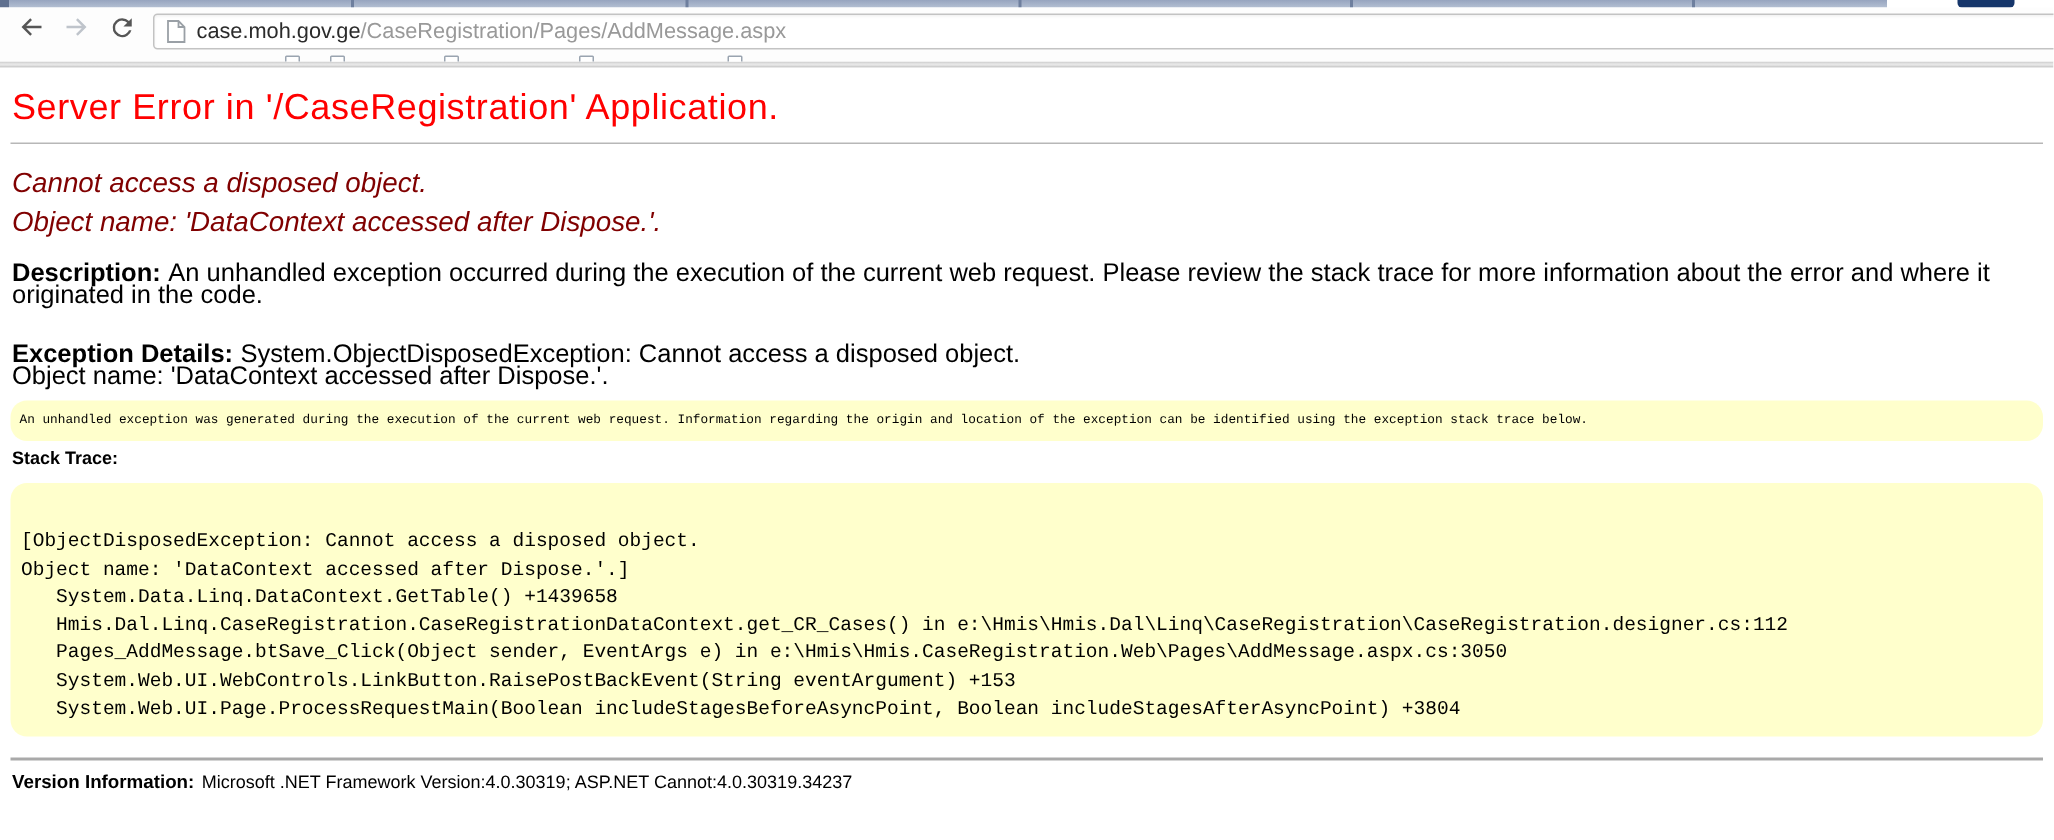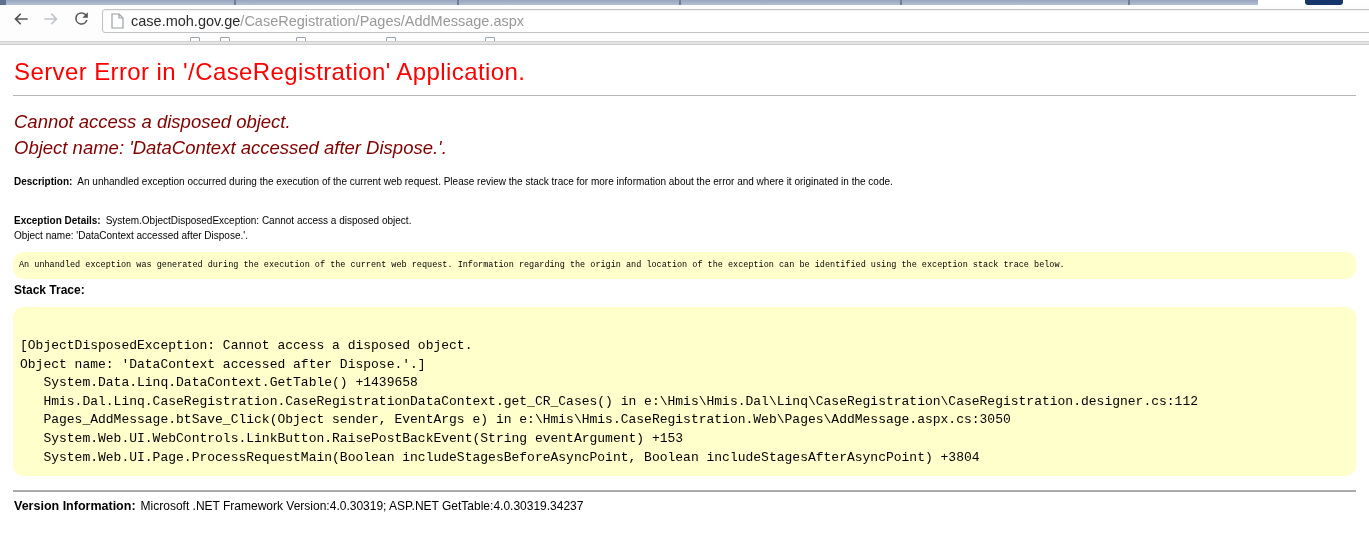--- a/index.html
+++ b/index.html
@@ -70,42 +70,42 @@
     position: absolute; top: 1px; width: 10px; height: 12px;
     border: 1px solid #9aa4b0; border-radius: 1px; background: #fff;
   }
   .chrome-divider {
     height: 4px; width: 100%;
     background: linear-gradient(to bottom, #c9c9c9, #e9e9e9 60%, #dcdcdc);
     border-bottom: 1px solid #cfcfcf;
   }
 
   
-  .content { padding: 0 13px; background: #ffffff; }
+  .content { padding: 0 7px; background: #ffffff; }
   .page-title {
     margin: 13px 0 0 1px;
     font-size: 24px; line-height: 28px; font-weight: normal;
     letter-spacing: 0.4px;
     color: var(--title-red);
   }
   .rule {
     border: none; border-top: 1px solid #b7b7b7;
     margin: 9px 0 0 0;
   }
   .rule-bottom {
     border: none; border-top: 2px solid #a9a9a9;
     margin: 14px 0 0 0;
   }
   .err-message {
     margin: 13px 0 0 1px;
     font-style: italic; font-weight: normal;
     font-size: 18.5px; line-height: 26px;
     color: var(--msg-maroon);
   }
-  .para { margin: 0 0 0 1px; font-size: 10px; line-height: 15px; color: #000; }
+  .para { margin: 0 0 0 1px; font-size: 17px; line-height: 15px; color: #000; }
   .para b { margin-right: 5px; }
   .desc-para { margin-top: 13px; }
   .exc-para  { margin-top: 24px; }
   .src-label { margin-top: 13px; font-size: 12.5px; }
   .stk-label { margin-top: 4px; font-size: 12px; }
   .block-line { display: block; }
 
   .yellow-box {
     background: var(--box-yellow);
     margin-top: 9px;
@@ -218,15 +218,15 @@
    System.Data.Linq.DataContext.GetTable() +1439658
    Hmis.Dal.Linq.CaseRegistration.CaseRegistrationDataContext.get_CR_Cases() in e:\Hmis\Hmis.Dal\Linq\CaseRegistration\CaseRegistration.designer.cs:112
    Pages_AddMessage.btSave_Click(Object sender, EventArgs e) in e:\Hmis\Hmis.CaseRegistration.Web\Pages\AddMessage.aspx.cs:3050
    System.Web.UI.WebControls.LinkButton.RaisePostBackEvent(String eventArgument) +153
    System.Web.UI.Page.ProcessRequestMain(Boolean includeStagesBeforeAsyncPoint, Boolean includeStagesAfterAsyncPoint) +3804</pre>
   </div>
 
   <hr class="rule-bottom">
 
   <div class="para version-para">
-    <b>Version Information:</b><span>Microsoft .NET Framework Version:4.0.30319; ASP.NET GetTable:4.0.30319.34237</span>
+    <b>Version Information:</b><span>Microsoft .NET Framework Version:4.0.30319; ASP.NET Cannot:4.0.30319.34237</span>
   </div>
 </div>
 
 </body></html>

